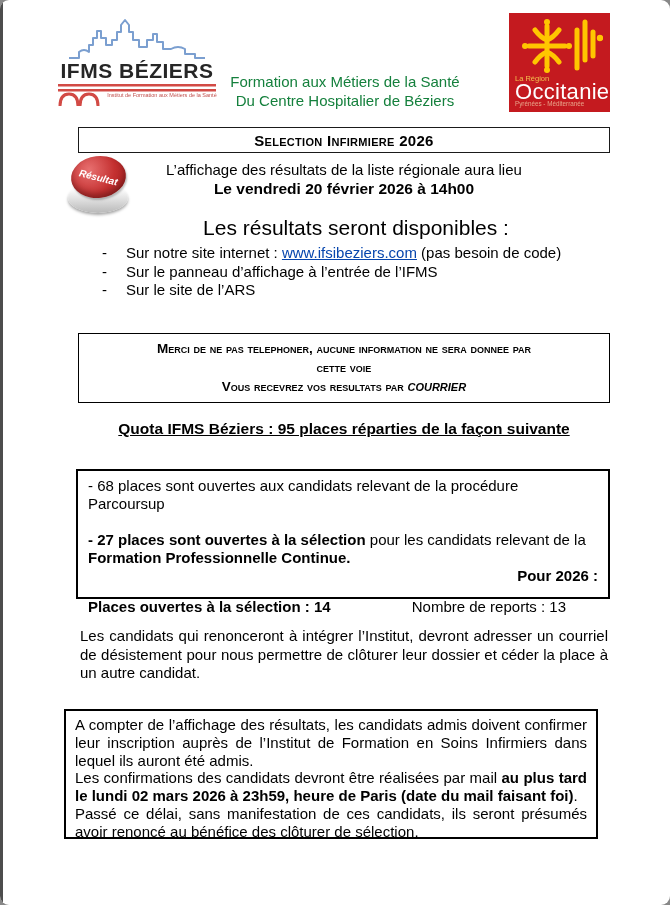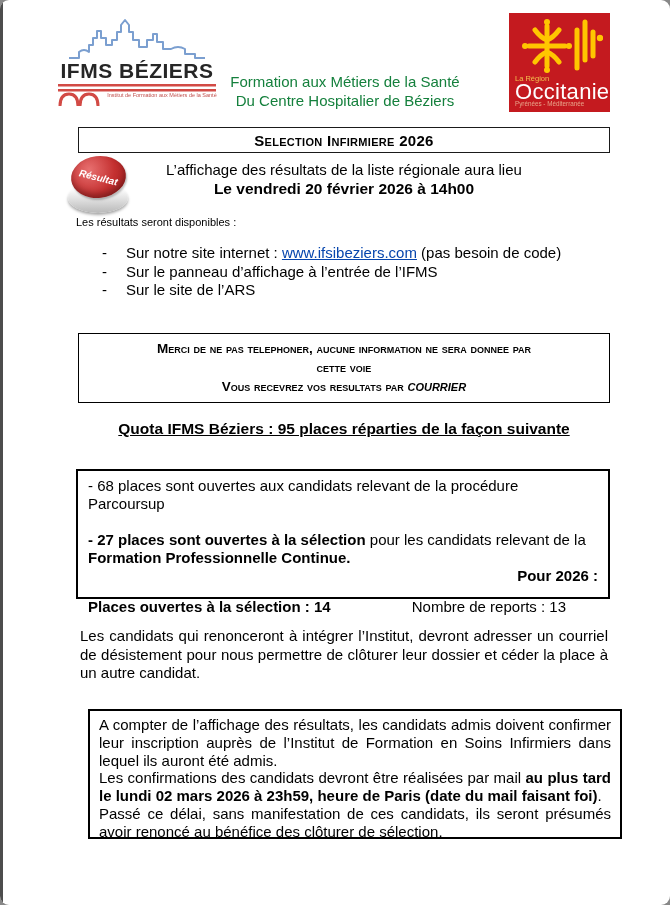--- a/index.html
+++ b/index.html
@@ -81,22 +81,22 @@
     display: flex; align-items: center; justify-content: center;
     color: #fff; font-size: 10px; font-weight: 700; font-style: italic;
     transform: rotate(14deg);
   }
 
   
   .affichage { position: absolute; left: 78px; top: 160px; width: 532px; text-align: center; }
   .affichage .l1 { font-size: 15px; line-height: 19px; }
   .affichage .l2 { font-size: 15.5px; line-height: 19px; font-weight: 700; }
   .dispo {
-    position: absolute; left: 76px; top: 216px; width: 532px;
-    text-align: left; font-size: 11px;
+    position: absolute; left: 90px; top: 216px; width: 532px;
+    text-align: center; font-size: 21px;
   }
 
   
   .bullets { position: absolute; left: 102px; top: 244px; width: 500px; }
   .bullet-row { display: flex; font-size: 15px; line-height: 18.5px; }
   .bullet-dash { width: 24px; flex: 0 0 24px; }
   .bullet-row a { color: #0645ad; text-decoration: underline; cursor: pointer; }
 
   
   .notice-box {
@@ -127,21 +127,21 @@
   .bold { font-weight: 700; }
 
   
   .renounce {
     position: absolute; left: 80px; top: 627px; width: 528px;
     font-size: 15px; line-height: 18.5px; text-align: justify;
   }
 
   
   .confirm-box {
-    position: absolute; left: 88px; top: 709px; width: 534px; height: 130px;
+    position: absolute; left: 64px; top: 709px; width: 534px; height: 130px;
     border: 2px solid #000; padding: 5px 9px;
     font-size: 15px; line-height: 17.8px; text-align: justify;
   }
   .confirm-box p { margin: 0; }
 </style>
 </head>
 <body>
 
 <div class="page">
   <div class="left-border"></div>

